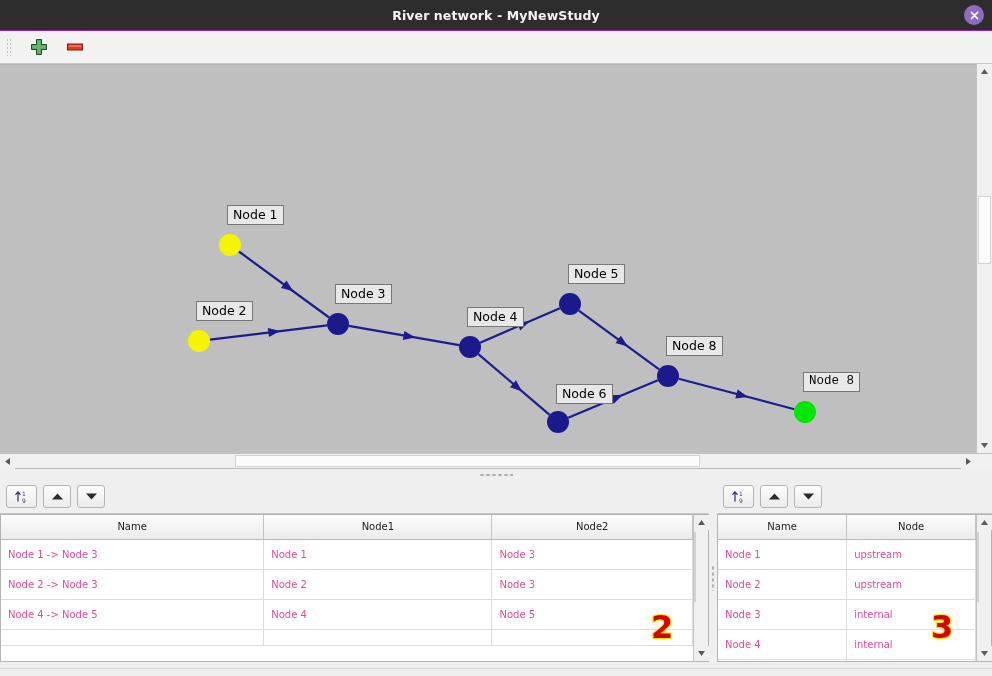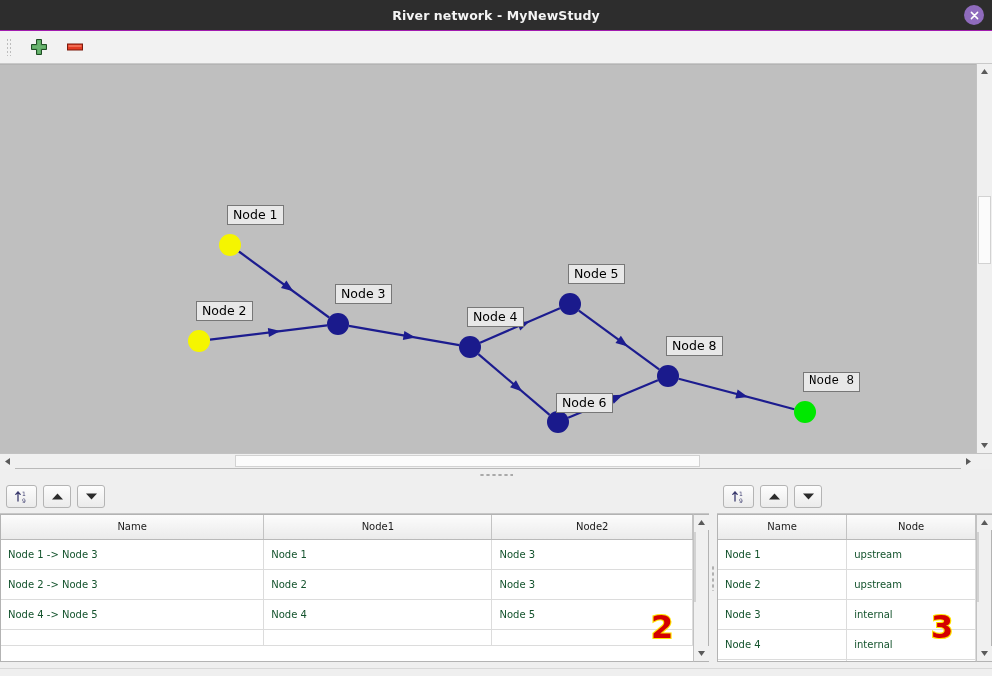--- a/index.html
+++ b/index.html
@@ -211,21 +211,21 @@
     font-weight: normal;
     color: #1a1a1a;
     text-align: center;
     cursor: pointer;
   }
   table.grid td {
     border-right: 1px solid #dcdcdc;
     border-bottom: 1px solid #dcdcdc;
     height: 30px;
     padding: 0 7px;
-    color: #14532d;
+    color: #ec4899;
     background: #fff;
     overflow: hidden;
     white-space: nowrap;
     text-overflow: ellipsis;
     cursor: pointer;
   }
   table.grid tr.empty td { height: 16px; }
 
   .table-vscroll {
     width: 16px; flex: 0 0 16px;
@@ -317,21 +317,21 @@
               <circle cx="668" cy="311" r="11" fill="#1a1a8c"></circle>
               <circle cx="805" cy="347" r="11" fill="#00e800"></circle>
             </g>
         </svg>
         <div id="labels-layer">
             <div class="node-label" style="left: 227px; top: 140px;">Node 1</div>
             <div class="node-label" style="left: 196px; top: 236px;">Node 2</div>
             <div class="node-label" style="left: 335px; top: 219px;">Node 3</div>
             <div class="node-label" style="left: 467px; top: 242px;">Node 4</div>
             <div class="node-label" style="left: 568px; top: 199px;">Node 5</div>
-            <div class="node-label" style="left: 556px; top: 328px;">Node 6</div>
+            <div class="node-label" style="left: 556px; top: 319px;">Node 6</div>
             <div class="node-label" style="left: 666px; top: 271px;">Node 8</div>
             <div class="node-label" style="left: 803px; top: 307px; font-family: Liberation Mono, monospace;">Node 8</div>
           </div>
 
       </div>
       <div class="vscroll">
         <div class="sb-btn">
           <svg width="9" height="7" viewBox="0 0 9 7">
               <path d="M4.5,1 L8,6 L1,6 z" fill="#5a5a5a"></path>
             </svg>

